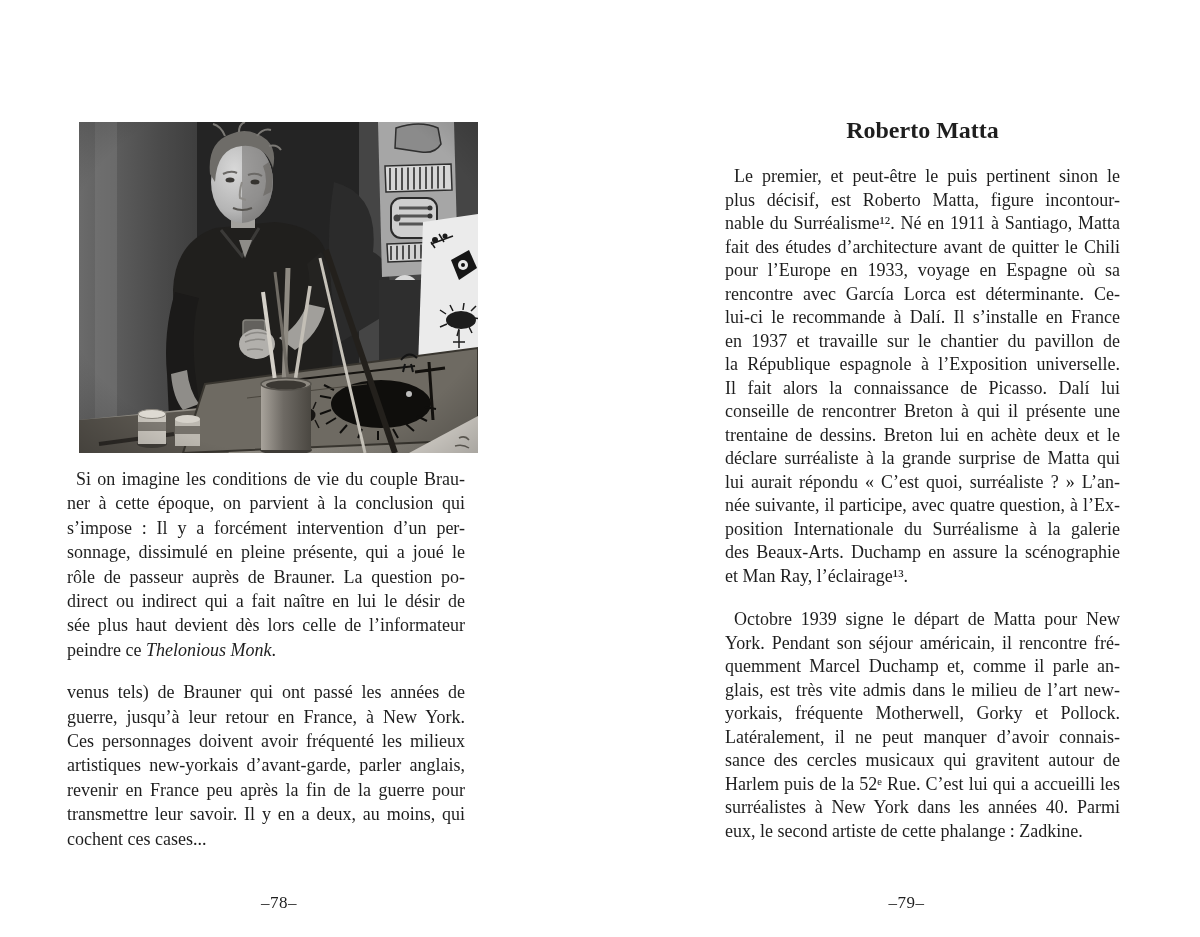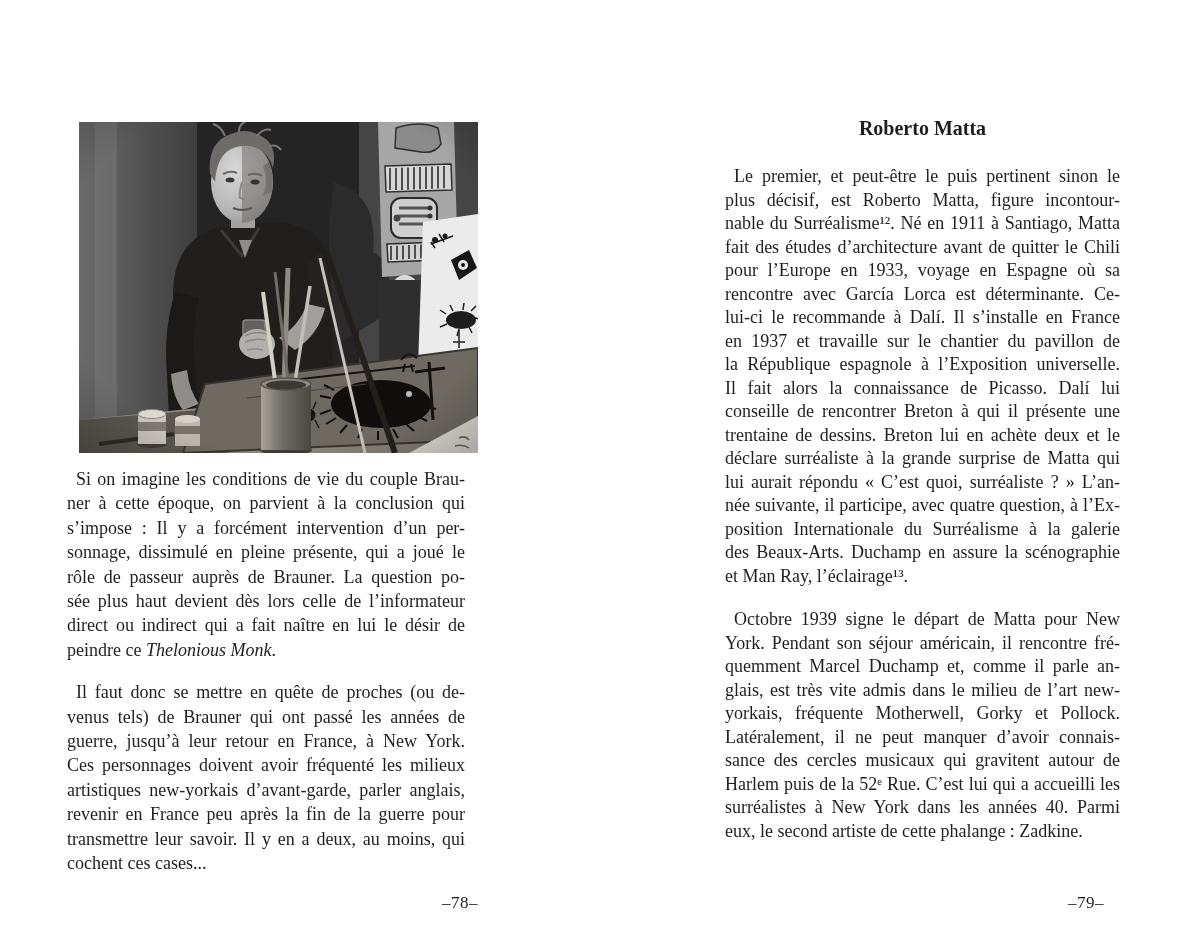--- a/index.html
+++ b/index.html
@@ -10,32 +10,32 @@
   }
   .photo-fig { position:absolute; left:79px; top:122px; width:399px; height:331px; }
   .photo-fig svg { display:block; }
 
   .textcol { position:absolute; }
   .col-left  { left:67px;  top:467px; width:398px; font-size:18px; line-height:24.4px; }
   .col-right { left:725px; top:165px; width:395px; font-size:18px; line-height:23.5px; }
 
   .chapter-title {
     position:absolute; left:725px; top:117px; width:395px;
-    text-align:center; font-weight:bold; font-size:20px;
+    text-align:center; font-weight:bold; font-size:24px;
   }
 
   .line { text-align:justify; text-align-last:justify; }
   .line.first { text-indent:9px; }
   .line.last { text-align-last:left; }
   .para + .para.gap-left  { margin-top:18px; }
   .para + .para.gap-right { margin-top:20px; }
   em { font-style:italic; }
 
   .pagenum {
-    position:absolute; top:893px; text-align:right;
+    position:absolute; top:893px; text-align:center;
     font-size:17px; letter-spacing:0.5px;
   }
   .pagenum.pn-left  { left:80px;  width:398px; }
   .pagenum.pn-right { left:709px; width:395px; }
 </style>
 </head>
 <body>
 
 <div class="spread">
 
@@ -164,28 +164,27 @@
   </figure>
 
   <div class="textcol col-left">
     <div class="para">
       <div>
           <div class="line first">Si on imagine les conditions de vie du couple Brau-</div>
           <div class="line">ner à cette époque, on parvient à la conclusion qui</div>
           <div class="line">s’impose : Il y a forcément intervention d’un per-</div>
           <div class="line">sonnage, dissimulé en pleine présente, qui a joué le</div>
           <div class="line">rôle de passeur auprès de Brauner. La question po-</div>
+          <div class="line">direct ou indirect qui a fait naître en lui le désir de</div>
           <div class="line">sée plus haut devient dès lors celle de l’informateur</div>
-          <div class="line">direct ou indirect qui a fait naître en lui le désir de</div>
         </div>
       <div class="line last"><span>peindre ce </span><em>Thelonious Monk</em><span>.</span></div>
     </div>
     <div class="para gap-left">
       <div>
-          <div class="line first">Il faut donc se mettre en quête de proches (ou de-</div>
           <div class="line">venus tels) de Brauner qui ont passé les années de</div>
           <div class="line">guerre, jusqu’à leur retour en France, à New York.</div>
           <div class="line">Ces personnages doivent avoir fréquenté les milieux</div>
           <div class="line">artistiques new-yorkais d’avant-garde, parler anglais,</div>
           <div class="line">revenir en France peu après la fin de la guerre pour</div>
           <div class="line">transmettre leur savoir. Il y en a deux, au moins, qui</div>
         </div>
       <div class="line last">cochent ces cases...</div>
     </div>
   </div>

